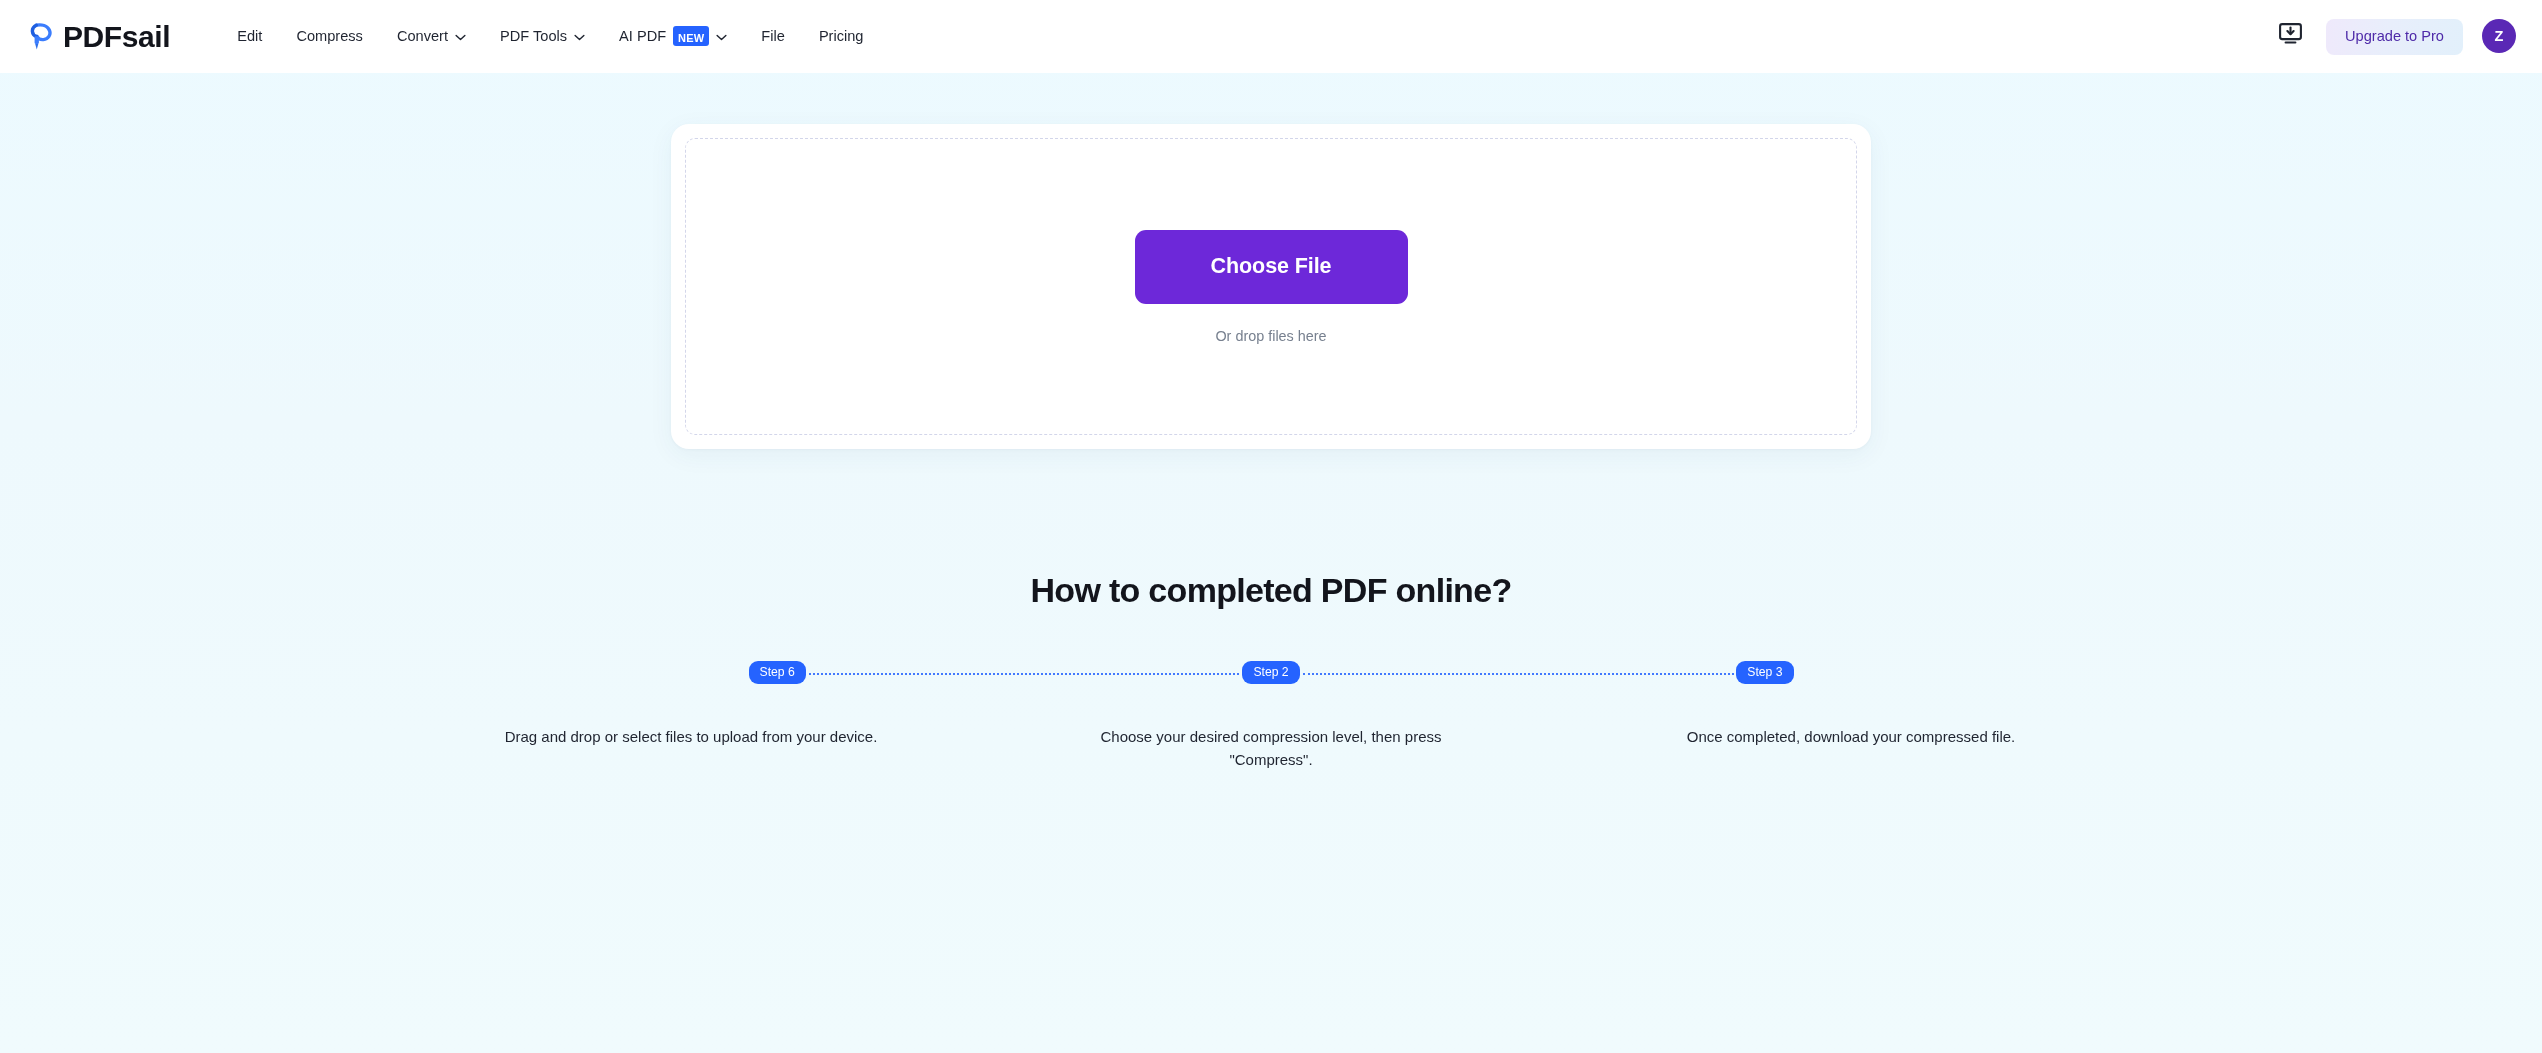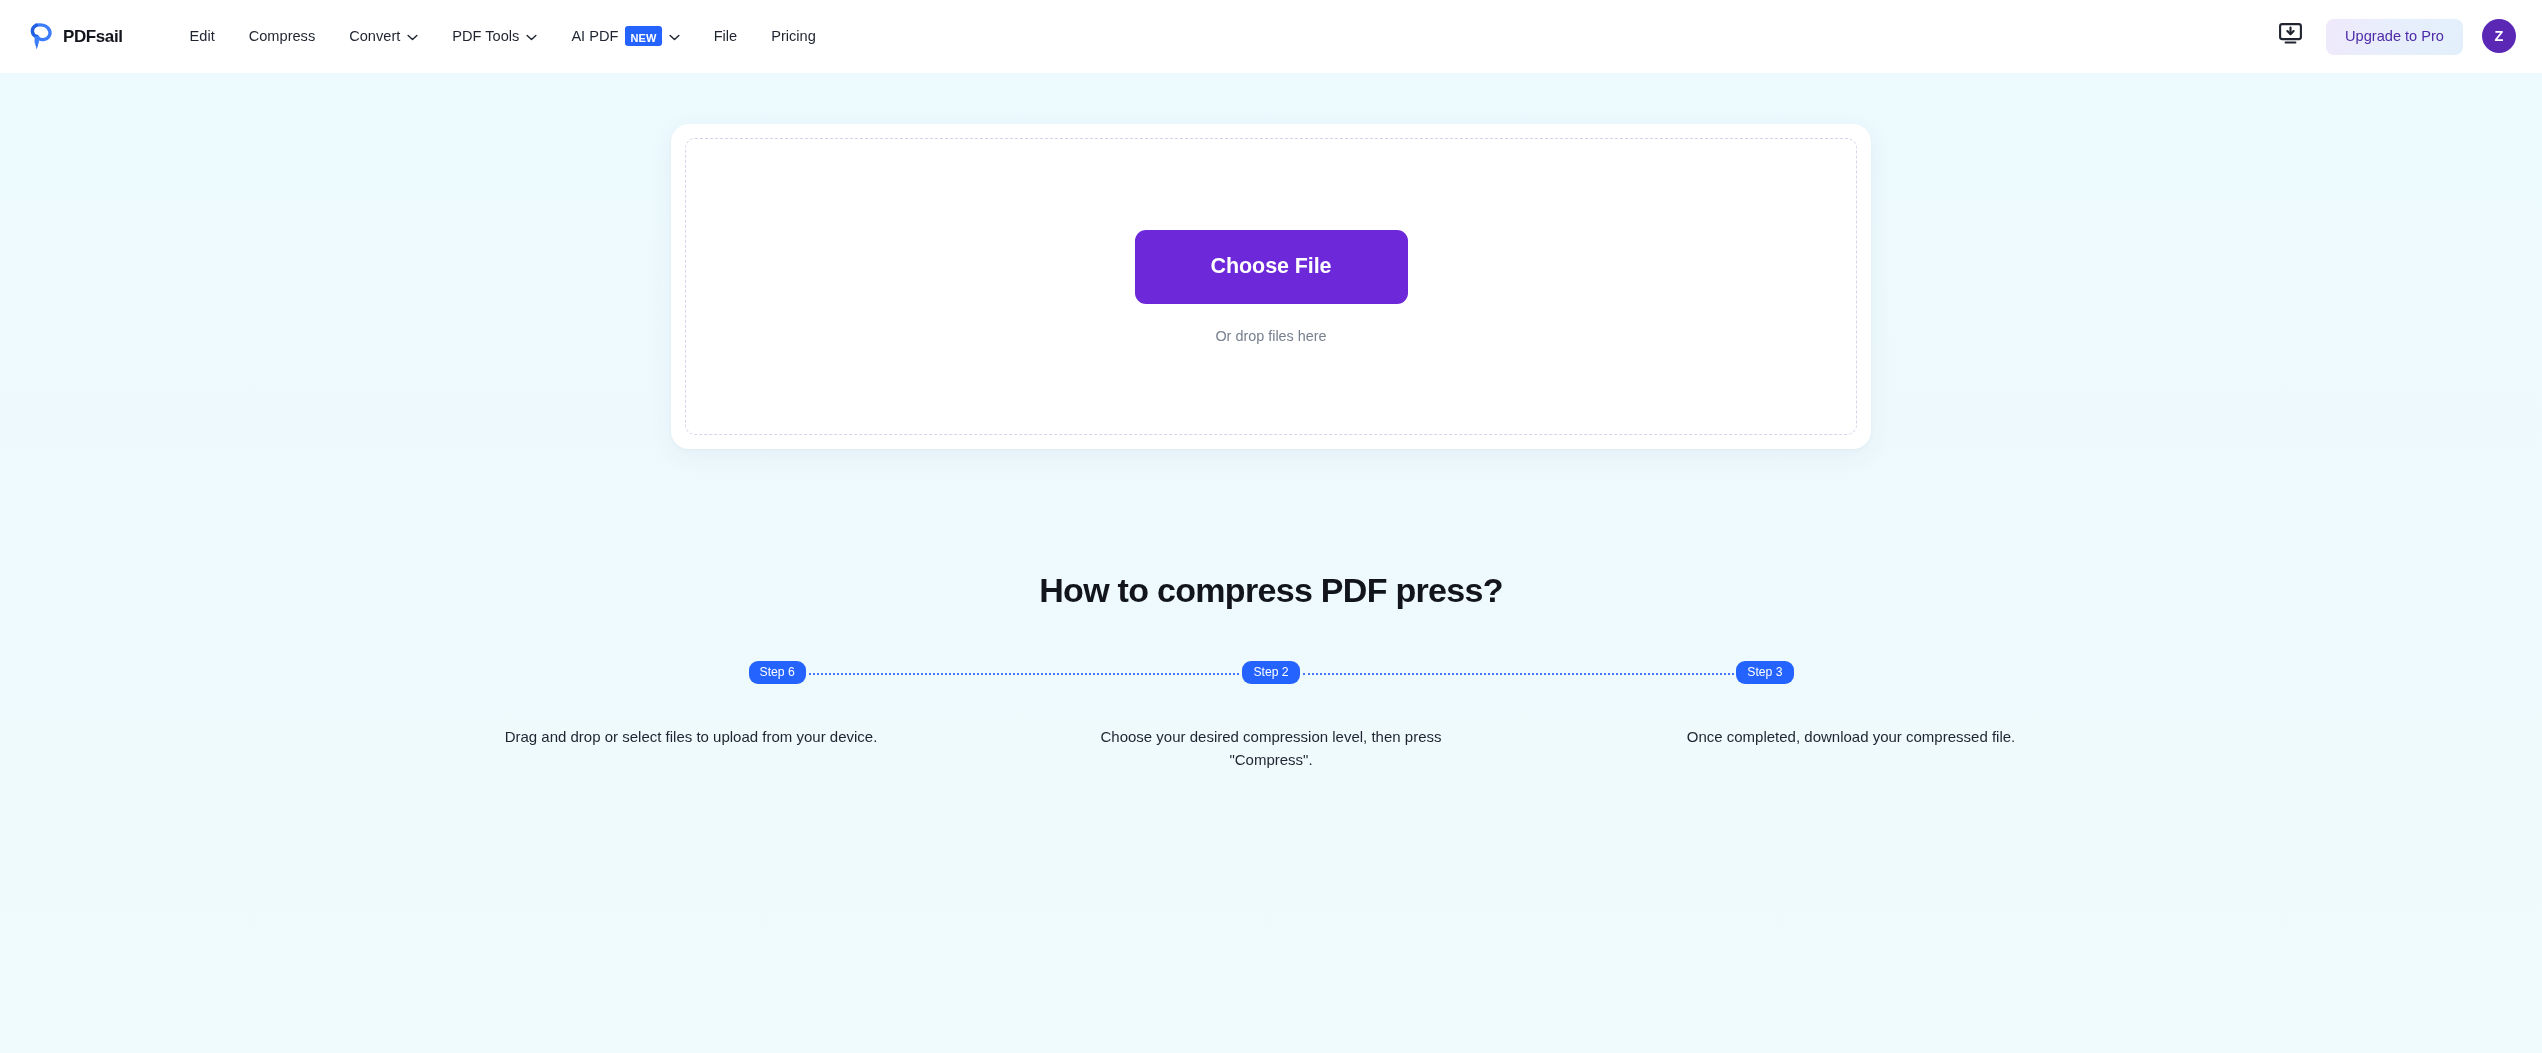--- a/index.html
+++ b/index.html
@@ -38,21 +38,21 @@
   }
 
   .brand-logo {
     width: 27px;
     height: 28px;
     display: block;
     flex: 0 0 auto;
   }
 
   .brand-name {
-    font-size: 17px;
+    font-size: 30px;
     font-weight: 700;
     letter-spacing: -0.4px;
     color: #13151c;
     line-height: 1;
   }
 
   .nav {
     display: flex;
     align-items: center;
     gap: 0px;
@@ -394,21 +394,21 @@
 
 
   <div class="drop-card">
     <div class="drop-inner">
       <button class="choose-btn">Choose File</button>
       <div class="drop-hint">Or drop files here</div>
     </div>
   </div>
 
   <div class="howto">
-    <h2 class="howto-title">How to compress PDF press?</h2>
+    <h2 class="howto-title">How to completed PDF online?</h2>
 
     <div class="steps">
       <div class="steps-track">
         <div class="step-line a"></div>
         <div class="step-line b"></div>
         <span class="step-badge">Step 6</span>
         <span class="step-badge">Step 2</span>
         <span class="step-badge">Step 3</span>
       </div>
     </div>

